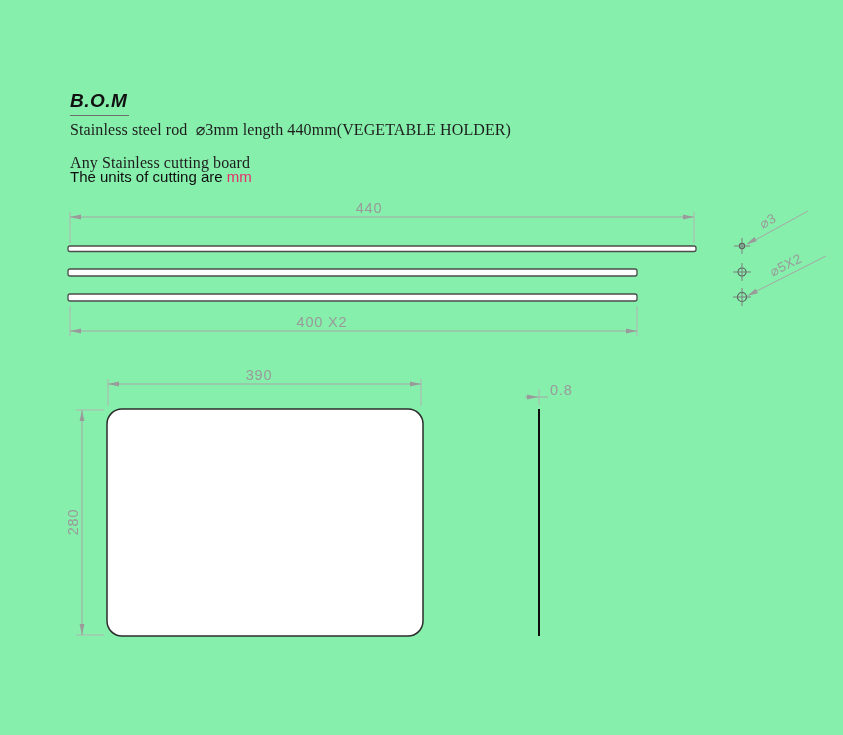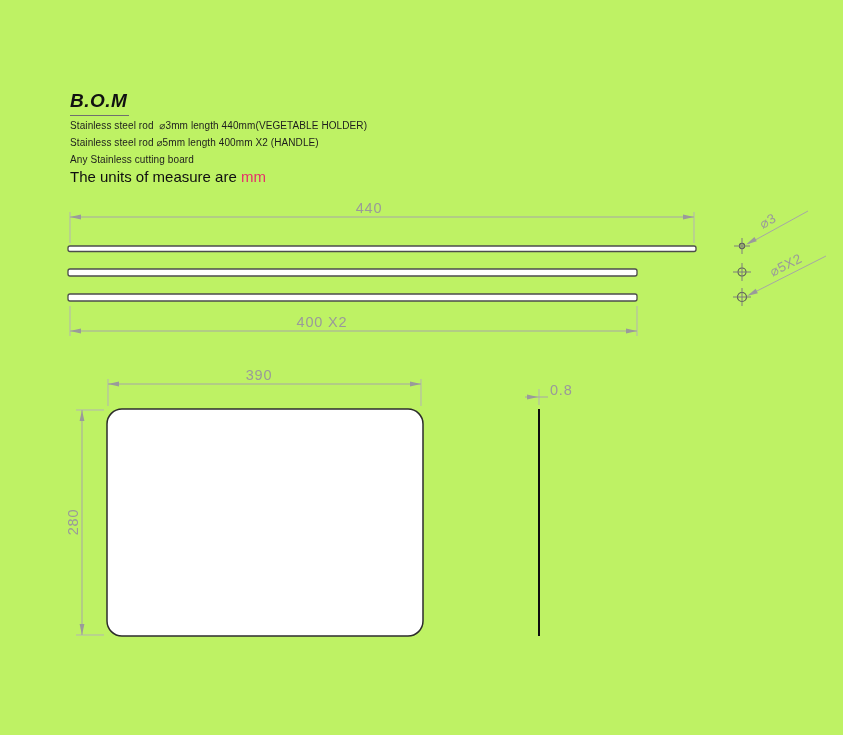--- a/index.html
+++ b/index.html
@@ -1,58 +1,57 @@
 <!DOCTYPE html>
 <html><head>
 <meta charset="utf-8">
 <style>
   html,body{margin:0;padding:0;background:#ffffff;}
   #canvas{
     position:relative;
     width:843px;height:735px;
-    background:#bef264;
+    background:#86efac;
     font-family:"Liberation Sans", sans-serif;
     overflow:hidden;
   }
   .abs{position:absolute;}
   .bom-title{
     left:70px;top:90px;
     font-size:19px;font-weight:bold;font-style:italic;
     color:#111;letter-spacing:0.5px;
     border-bottom:1.5px solid #6f6f6f;
     padding:0 2px 3px 0;
     display:inline-block;
   }
   .bom-line{
     left:70px;
-    font-size:10px;color:#1d1d1d;
-    white-space:pre;letter-spacing:0.1px;
+    font-size:16px;color:#1d1d1d;
+    white-space:pre;letter-spacing:0.1px;font-family:Liberation Serif, serif;
   }
   .units-line{
     left:70px;top:168px;
     font-size:15px;color:#0f0f0f;white-space:pre;
   }
   .units-value{font-weight:normal;text-align:center;}
   svg text{
     font-family:"Liberation Sans", sans-serif;
     fill:#9a9a9a;
   }
   .dimtxt{font-size:14.5px;letter-spacing:0.8px;}
   .leadtxt{font-size:13.5px;letter-spacing:0.5px;}
 </style>
 </head>
 <body>
 
 <div id="canvas">
 
   <div class="abs bom-title">B.O.M</div>
   <div class="abs bom-line" style="top:120px">Stainless steel rod  ⌀3mm length 440mm(VEGETABLE HOLDER)</div>
-  <div class="abs bom-line" style="top:137px">Stainless steel rod ⌀5mm length 400mm X2 (HANDLE)</div>
   <div class="abs bom-line" style="top:154px">Any Stainless cutting board</div>
-  <div class="abs units-line"><span>The units of measure are </span><span class="units-value" style="color:#e62e6b">mm</span></div>
+  <div class="abs units-line"><span>The units of cutting are </span><span class="units-value" style="color:#e62e6b">mm</span></div>
 
   <svg class="abs" style="left:0;top:0" width="843" height="735" viewBox="0 0 843 735">
     <defs>
       <path id="arr" d="M0,0 L-11,-2.4 L-11,2.4 Z"></path>
     </defs>
 
     <g stroke="#b3b3b3" stroke-width="1">
       <line x1="70" y1="212" x2="70" y2="243"></line>
       <line x1="694" y1="212" x2="694" y2="243"></line>
       <line x1="70" y1="217" x2="694" y2="217" stroke="#a6a6a6"></line>

